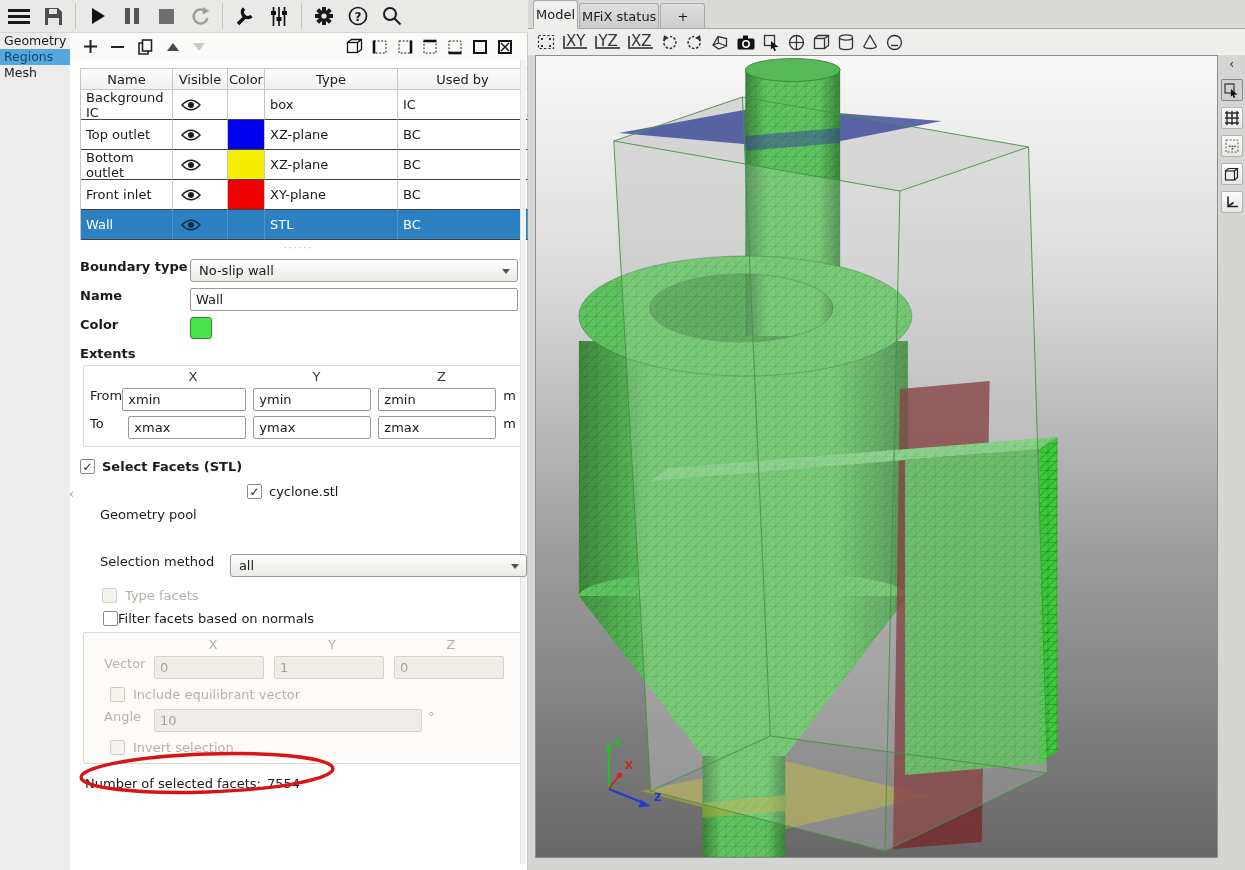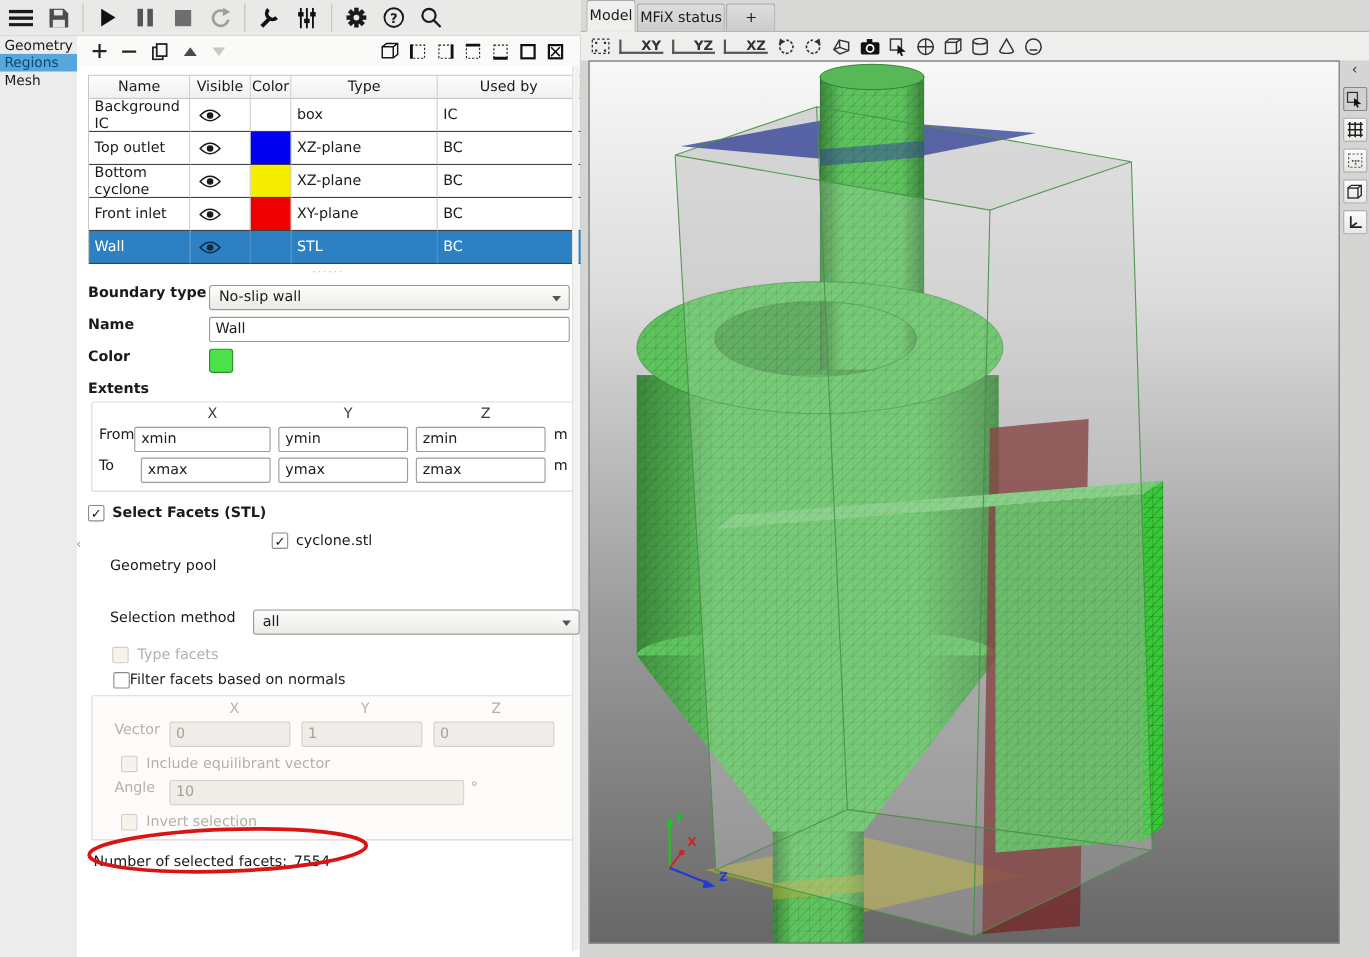--- a/index.html
+++ b/index.html
@@ -41,21 +41,21 @@
   .colhdr{display:flex;font-size:13px;color:#3a3a3a}
   .swatchbtn{width:22px;height:22px;border:1px solid #2c8a2c;border-radius:3px;box-sizing:border-box}
   .annot{position:absolute;left:76px;top:750px;pointer-events:none}
   .collapsearrow{position:absolute;left:69px;top:487px;font-size:12px;color:#9a9a98}
   
   .rp{position:absolute;left:528px;top:0;width:717px;height:870px;background:#d5d5d3}
   .tabsbar{position:absolute;left:0;top:0;width:717px;height:29px;background:#d9d9d7;border-bottom:1px solid #aaaaa8;display:flex;align-items:flex-end;padding-left:5px;box-sizing:border-box}
   .tab{height:25px;display:flex;align-items:center;padding:0 2px;background:linear-gradient(#dedede,#cccccb);border:1px solid #aaaaa8;border-bottom:none;margin-right:1px;border-radius:3px 3px 0 0;font-size:13px;box-sizing:border-box}
   .tab.act{background:#efefed;height:29px;margin-bottom:-1px;border-bottom:1px solid #efefed;z-index:2}
   .vtb{position:absolute;left:0;top:29px;width:717px;height:26px;background:#eeeeec;display:flex;align-items:center;gap:8px;padding-left:9px;box-sizing:border-box}
-  .vlab{font-size:12px;font-weight:bold;color:#333;border-left:2px solid #555;border-bottom:2px solid #555;padding:0 2px 0 18px;line-height:11px}
+  .vlab{font-size:15px;font-weight:normal;color:#333;border-left:2px solid #555;border-bottom:2px solid #555;padding:0 2px 0 1px;line-height:11px}
   .vp{position:absolute;left:7px;top:55px;width:683px;height:803px;border:1px solid #8d8d8b;box-sizing:border-box;background:#888}
   .strip{position:absolute;right:1px;top:55px;width:25px;display:flex;flex-direction:column;align-items:center;gap:6px}
   .sbtn{width:22px;height:22px;border:1px solid #b2b2b0;border-radius:2px;background:linear-gradient(#fcfcfb,#e7e7e5);display:flex;align-items:center;justify-content:center;box-sizing:border-box}
   .sbtn.pressed{background:#d0d0ce;border-color:#88888a}
   .chev{font-size:13px;color:#333;height:18px;line-height:18px}
 </style>
 </head>
 <body>
 
 <div class="root">
@@ -260,21 +260,21 @@
       <div class="td ctr">
           <svg width="20" height="12">
             <path d="M1,6 Q10,-3.5 19,6 Q10,15.5 1,6 Z" fill="none" stroke="#1a1a1a" stroke-width="1.4"></path>
             <circle cx="10" cy="6" r="3" fill="#1a1a1a"></circle>
           </svg>
         </div>
       <div class="td swatch" style="background: rgb(0, 0, 238);"></div>
       <div class="td">XZ-plane</div>
       <div class="td">BC</div>
 
-      <div class="td">Bottom cyclone</div>
+      <div class="td">Bottom outlet</div>
       <div class="td ctr">
           <svg width="20" height="12">
             <path d="M1,6 Q10,-3.5 19,6 Q10,15.5 1,6 Z" fill="none" stroke="#1a1a1a" stroke-width="1.4"></path>
             <circle cx="10" cy="6" r="3" fill="#1a1a1a"></circle>
           </svg>
         </div>
       <div class="td swatch" style="background: rgb(246, 238, 0);"></div>
       <div class="td">XZ-plane</div>
       <div class="td">BC</div>
 

